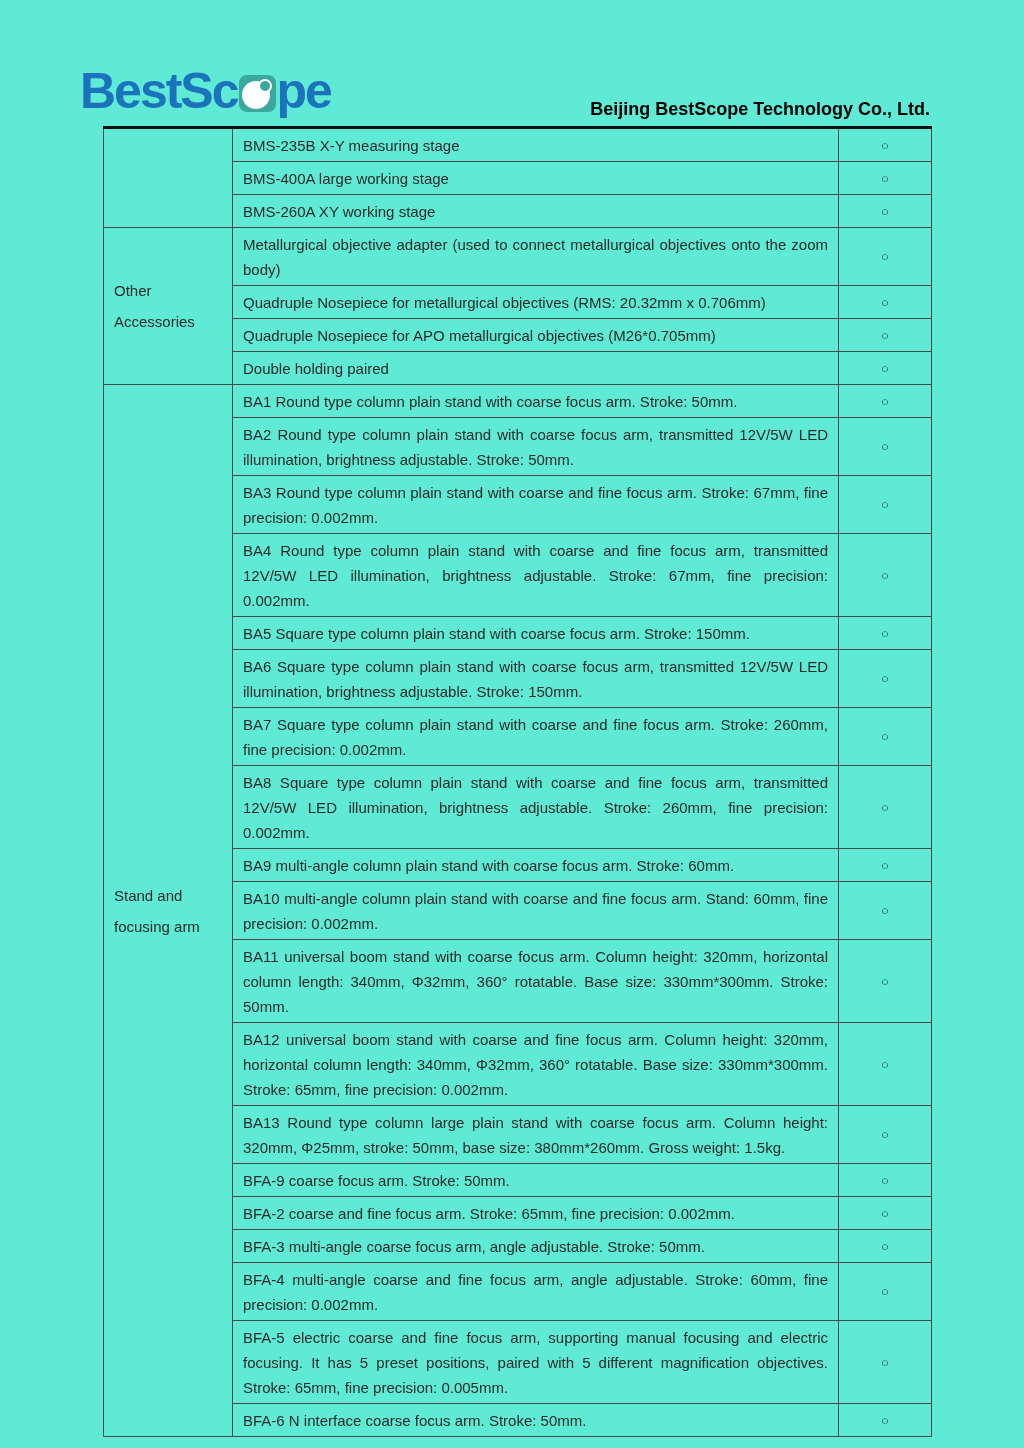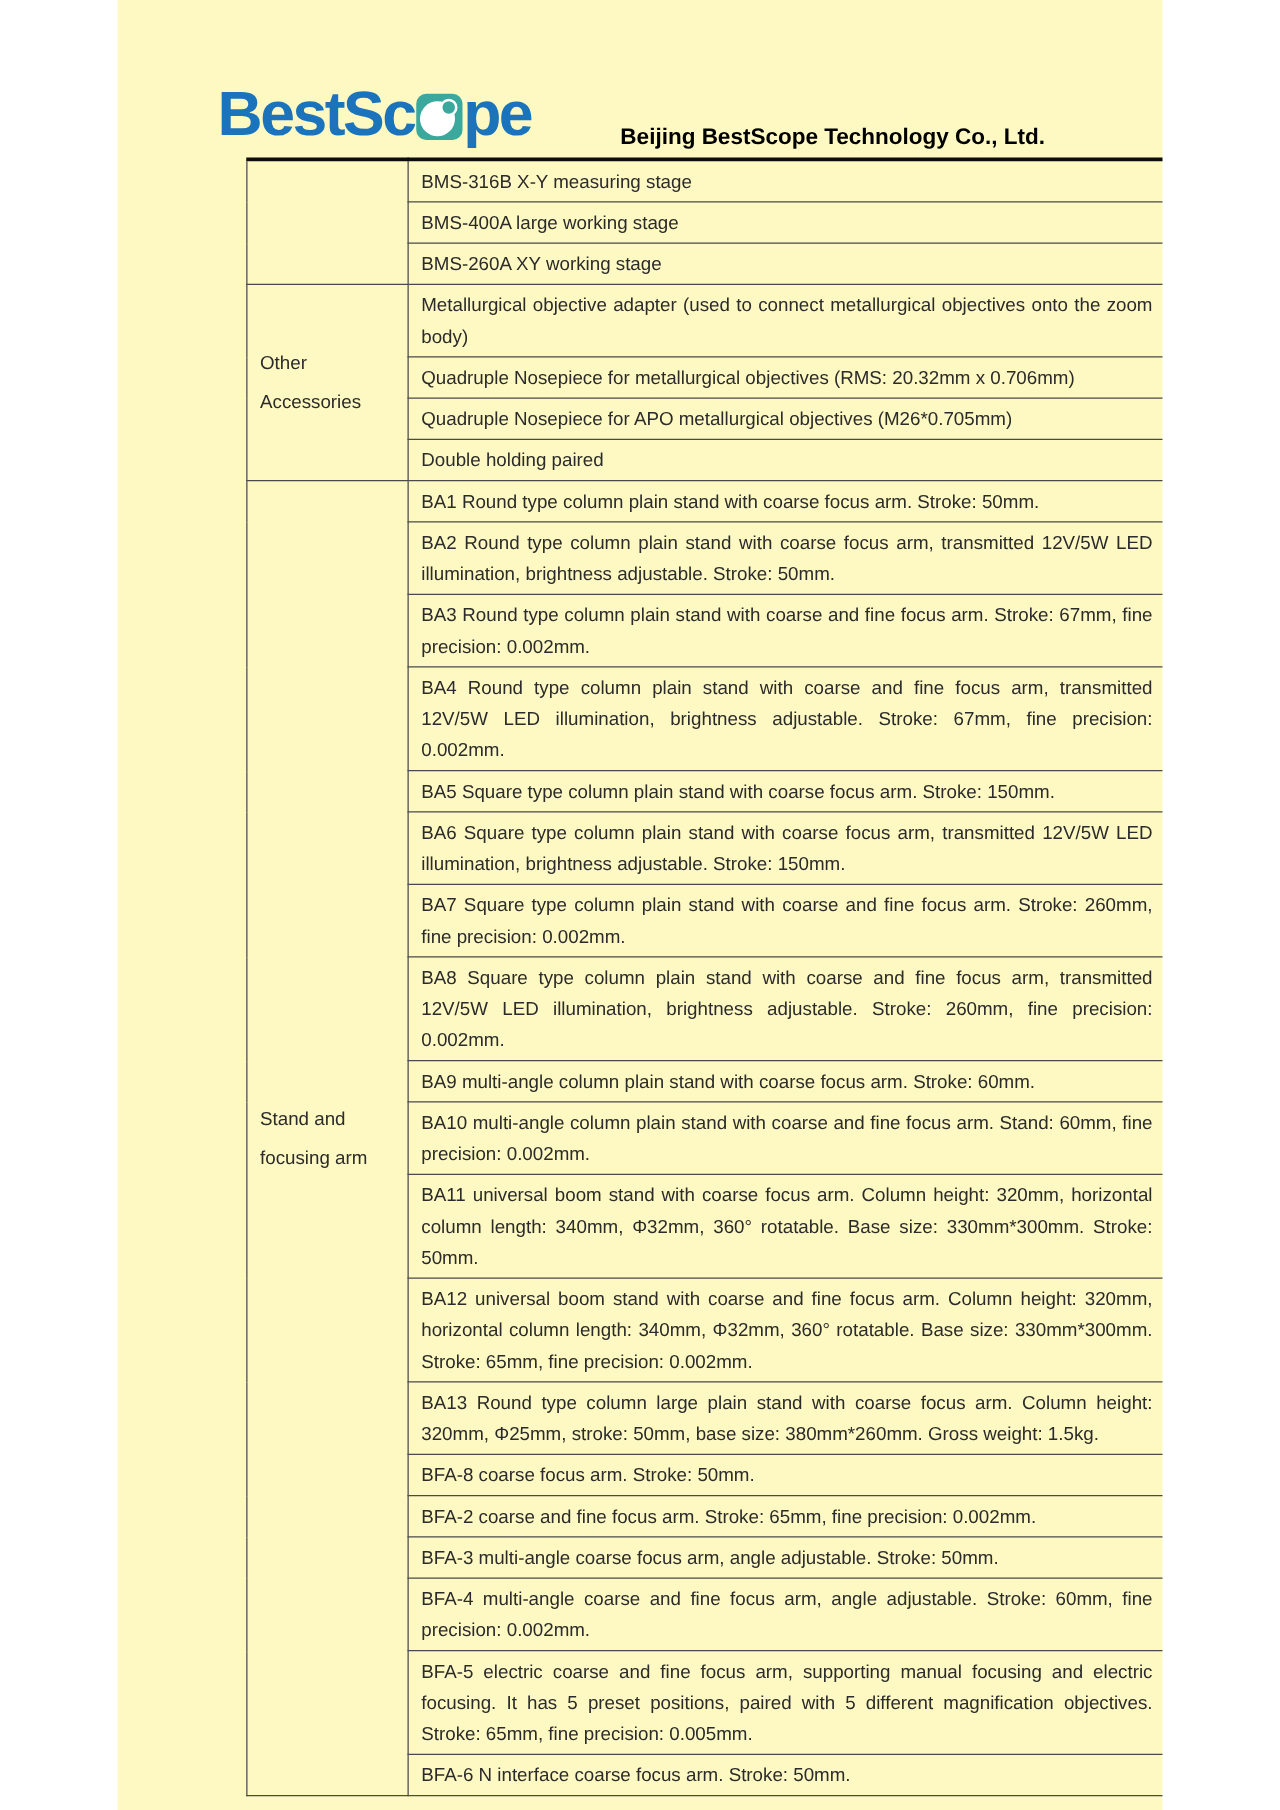--- a/index.html
+++ b/index.html
@@ -3,24 +3,24 @@
 <meta charset="utf-8">
 <style>
   * { margin: 0; padding: 0; box-sizing: border-box; }
   html, body { background: #ffffff; }
   body {
     font-family: "Liberation Sans", "DejaVu Sans", sans-serif;
     color: #262626;
   }
   .page {
     position: relative;
-    width: 836px;
+    width: 1024px;
     height: 1448px;
     margin: 0 auto;
-    background: #fef9c3;
+    background: #5eead4;
     overflow: hidden;
   }
   
   .header {
     display: flex;
     justify-content: space-between;
     align-items: flex-end;
     height: 126px;
     padding: 0 94px 0 80px;
   }
@@ -116,21 +116,21 @@
 
   <table class="acc-table">
     <colgroup>
       <col class="c-cat">
       <col class="c-desc">
       <col class="c-marker">
     </colgroup>
     <tbody>
         <tr>
           <td class="cat-cell" rowspan="3"></td>
-          <td class="desc-cell">BMS-316B X-Y measuring stage</td>
+          <td class="desc-cell">BMS-235B X-Y measuring stage</td>
           <td class="marker-cell">○</td>
         </tr>
         <tr>
           <td class="desc-cell">BMS-400A large working stage</td>
           <td class="marker-cell">○</td>
         </tr>
         <tr>
           <td class="desc-cell">BMS-260A XY working stage</td>
           <td class="marker-cell">○</td>
         </tr>
@@ -204,21 +204,21 @@
         </tr>
         <tr>
           <td class="desc-cell">BA12 universal boom stand with coarse and fine focus arm. Column height: 320mm, horizontal column length: 340mm, Φ32mm, 360° rotatable. Base size: 330mm*300mm. Stroke: 65mm, fine precision: 0.002mm.</td>
           <td class="marker-cell">○</td>
         </tr>
         <tr>
           <td class="desc-cell">BA13 Round type column large plain stand with coarse focus arm. Column height: 320mm, Φ25mm, stroke: 50mm, base size: 380mm*260mm. Gross weight: 1.5kg.</td>
           <td class="marker-cell">○</td>
         </tr>
         <tr>
-          <td class="desc-cell">BFA-8 coarse focus arm. Stroke: 50mm.</td>
+          <td class="desc-cell">BFA-9 coarse focus arm. Stroke: 50mm.</td>
           <td class="marker-cell">○</td>
         </tr>
         <tr>
           <td class="desc-cell">BFA-2 coarse and fine focus arm. Stroke: 65mm, fine precision: 0.002mm.</td>
           <td class="marker-cell">○</td>
         </tr>
         <tr>
           <td class="desc-cell">BFA-3 multi-angle coarse focus arm, angle adjustable. Stroke: 50mm.</td>
           <td class="marker-cell">○</td>
         </tr>

